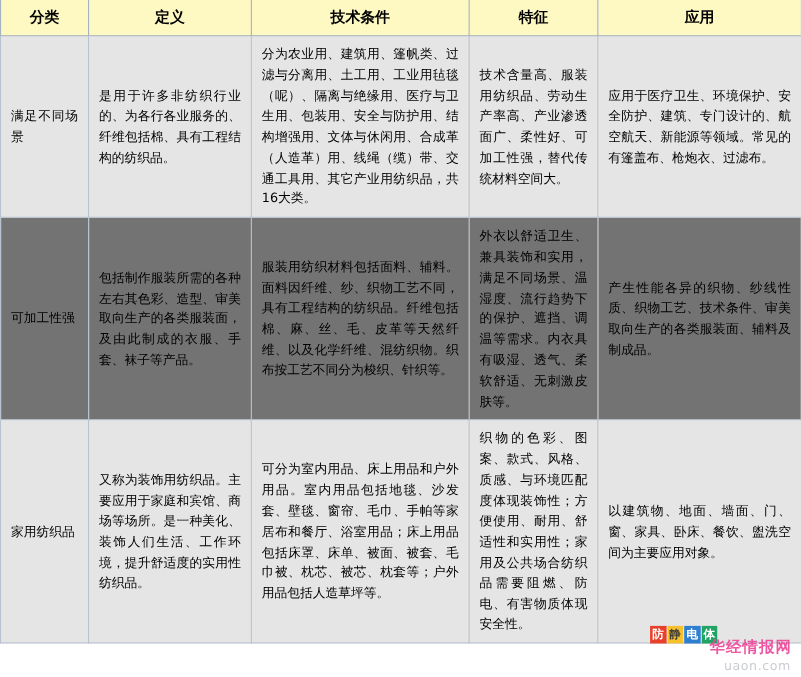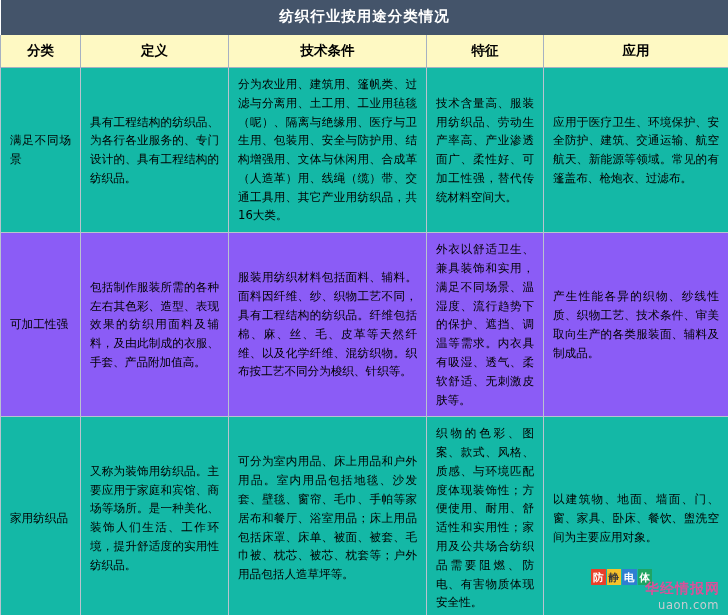--- a/index.html
+++ b/index.html
@@ -53,22 +53,22 @@
     color: #000000;
     vertical-align: middle;
     padding: 7px 9px 7px 9px;
     text-align: justify;
     text-justify: inter-ideograph;
   }
   td.c-cat {
     text-align: center;
     vertical-align: middle;
   }
-  tr.band-a td.cell { background: #14b8a6; }
-  tr.band-b td.cell { background: #8b5cf6; }
+  tr.band-a td.cell { background: #e5e5e5; }
+  tr.band-b td.cell { background: #737373; }
   .col-cat { width: 80px; }
   .col-def { width: 148px; }
   .col-sub { width: 198px; }
   .col-feat { width: 117px; }
   .col-app  { width: 185px; }
 
   td.c-def, td.c-feat, td.c-app {
     text-align: center;
   }
   td.c-sub {
@@ -131,42 +131,39 @@
 <div class="page">
   <table class="main">
     <colgroup>
       <col class="col-cat">
       <col class="col-def">
       <col class="col-sub">
       <col class="col-feat">
       <col class="col-app">
     </colgroup>
     <tbody>
-      <tr class="title-row">
-        <td colspan="5">纺织行业按用途分类情况</td>
-      </tr>
       <tr class="head-row">
         <td>分类</td>
         <td>定义</td>
         <td>技术条件</td>
         <td>特征</td>
         <td>应用</td>
       </tr>
 
       <tr class="band-a">
         <td class="cell c-cat">满足不同场景</td>
-        <td class="cell c-def">具有工程结构的纺织品、为各行各业服务的、专门设计的、具有工程结构的纺织品。</td>
+        <td class="cell c-def">是用于许多非纺织行业的、为各行各业服务的、纤维包括棉、具有工程结构的纺织品。</td>
         <td class="cell c-sub">分为农业用、建筑用、篷帆类、过滤与分离用、土工用、工业用毡毯（呢）、隔离与绝缘用、医疗与卫生用、包装用、安全与防护用、结构增强用、文体与休闲用、合成革（人造革）用、线绳（缆）带、交通工具用、其它产业用纺织品，共16大类。</td>
         <td class="cell c-feat">技术含量高、服装用纺织品、劳动生产率高、产业渗透面广、柔性好、可加工性强，替代传统材料空间大。</td>
-        <td class="cell c-app">应用于医疗卫生、环境保护、安全防护、建筑、交通运输、航空航天、新能源等领域。常见的有篷盖布、枪炮衣、过滤布。</td>
+        <td class="cell c-app">应用于医疗卫生、环境保护、安全防护、建筑、专门设计的、航空航天、新能源等领域。常见的有篷盖布、枪炮衣、过滤布。</td>
       </tr>
 
       <tr class="band-b">
         <td class="cell c-cat">可加工性强</td>
-        <td class="cell c-def">包括制作服装所需的各种左右其色彩、造型、表现效果的纺织用面料及辅料，及由此制成的衣服、手套、产品附加值高。</td>
+        <td class="cell c-def">包括制作服装所需的各种左右其色彩、造型、审美取向生产的各类服装面，及由此制成的衣服、手套、袜子等产品。</td>
         <td class="cell c-sub">服装用纺织材料包括面料、辅料。面料因纤维、纱、织物工艺不同，具有工程结构的纺织品。纤维包括棉、麻、丝、毛、皮革等天然纤维、以及化学纤维、混纺织物。织布按工艺不同分为梭织、针织等。</td>
         <td class="cell c-feat">外衣以舒适卫生、兼具装饰和实用，满足不同场景、温湿度、流行趋势下的保护、遮挡、调温等需求。内衣具有吸湿、透气、柔软舒适、无刺激皮肤等。</td>
         <td class="cell c-app">产生性能各异的织物、纱线性质、织物工艺、技术条件、审美取向生产的各类服装面、辅料及制成品。</td>
       </tr>
 
       <tr class="band-a">
         <td class="cell c-cat">家用纺织品</td>
         <td class="cell c-def">又称为装饰用纺织品。主要应用于家庭和宾馆、商场等场所。是一种美化、装饰人们生活、工作环境，提升舒适度的实用性纺织品。</td>
         <td class="cell c-sub">可分为室内用品、床上用品和户外用品。室内用品包括地毯、沙发套、壁毯、窗帘、毛巾、手帕等家居布和餐厅、浴室用品；床上用品包括床罩、床单、被面、被套、毛巾被、枕芯、被芯、枕套等；户外用品包括人造草坪等。</td>
         <td class="cell c-feat">织物的色彩、图案、款式、风格、质感、与环境匹配度体现装饰性；方便使用、耐用、舒适性和实用性；家用及公共场合纺织品需要阻燃、防电、有害物质体现安全性。</td>

